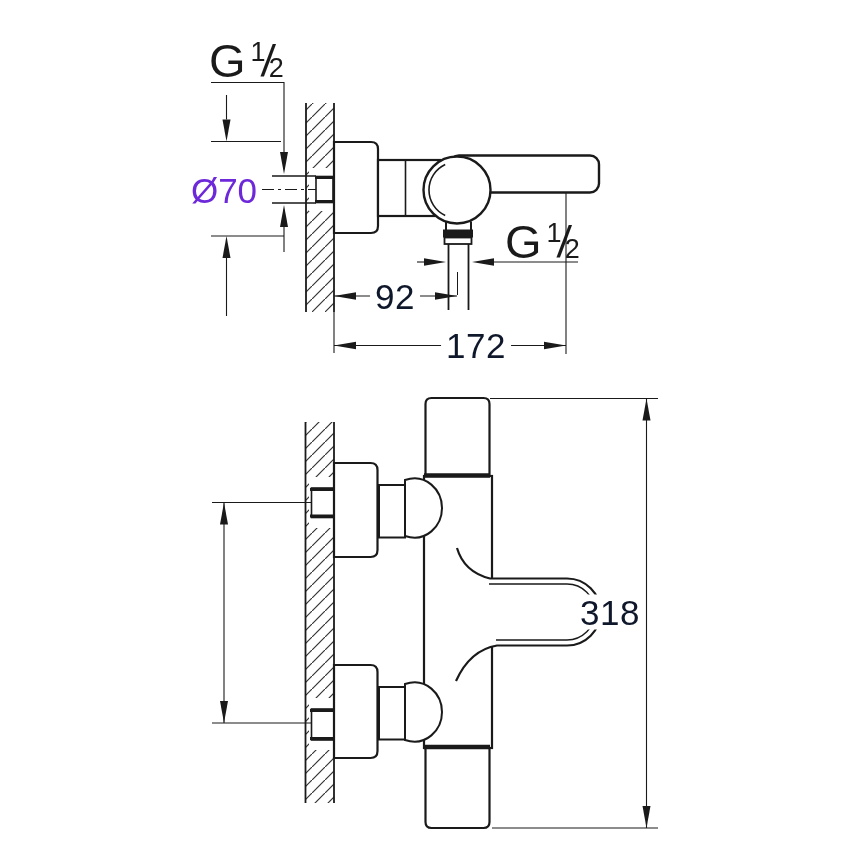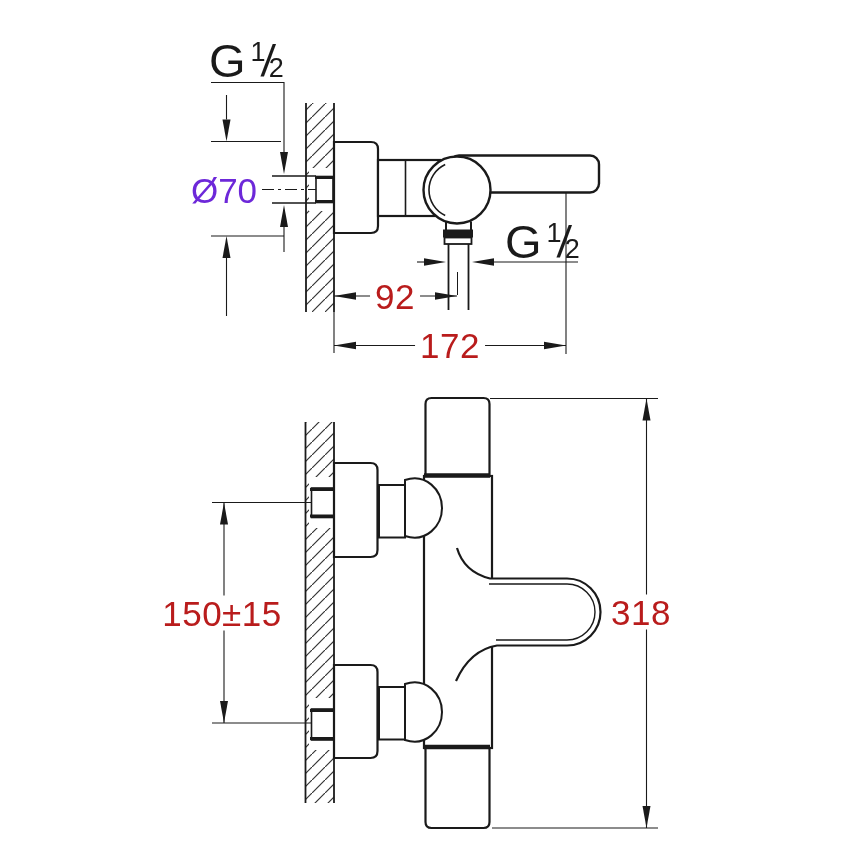--- a/index.html
+++ b/index.html
@@ -5,21 +5,21 @@
   html,body{margin:0;padding:0;background:#ffffff;}
   #stage{
     position:relative;width:866px;height:866px;background:#ffffff;
     font-family:"Liberation Sans","DejaVu Sans",sans-serif;color:#1a1a1a;
     overflow:hidden;
   }
   #drawing-svg{position:absolute;left:0;top:0;}
   .dim-label{
     position:absolute;transform:translate(-50%,-50%);
     font-size:35px;line-height:1;letter-spacing:0.5px;
-    background:#ffffff;padding:0 5px;white-space:nowrap;color:#b91c1c;
+    background:#ffffff;padding:0 5px;white-space:nowrap;color:#0f172a;
   }
   .plain-label{
     position:absolute;transform:translate(-50%,-50%);
     font-size:35px;line-height:1;white-space:nowrap;color:#6d28d9;
   }
   .glabel{
     position:absolute;line-height:1;white-space:nowrap;color:#1a1a1a;
   }
   .gbase{font-size:47px;line-height:1;}
   .gnum{font-size:27px;vertical-align:16px;margin-left:5px;}
@@ -147,19 +147,18 @@
   </div>
 
   <div class="plain-label" style="left:224px;top:190px;">Ø70</div>
 
   <div class="glabel" style="left:505px;top:218px;">
     <span class="gbase">G</span><span class="gnum">1</span><span class="gslash">/</span><span class="gden">2</span>
   </div>
 
   <div class="dim-label" style="left:395px;top:296px;">92</div>
 
-  <div class="dim-label" style="left:450px;top:345px;text-align:center;">172</div>
+  <div class="dim-label" style="left:476px;top:345px;text-align:center;">172</div>
 
-  <div class="dim-label" style="left:222px;top:613px;">150±15</div>
 
-  <div class="dim-label" style="left:641px;top:612px;">318</div>
+  <div class="dim-label" style="left:610px;top:612px;">318</div>
 
 </div>
 
 </body></html>

